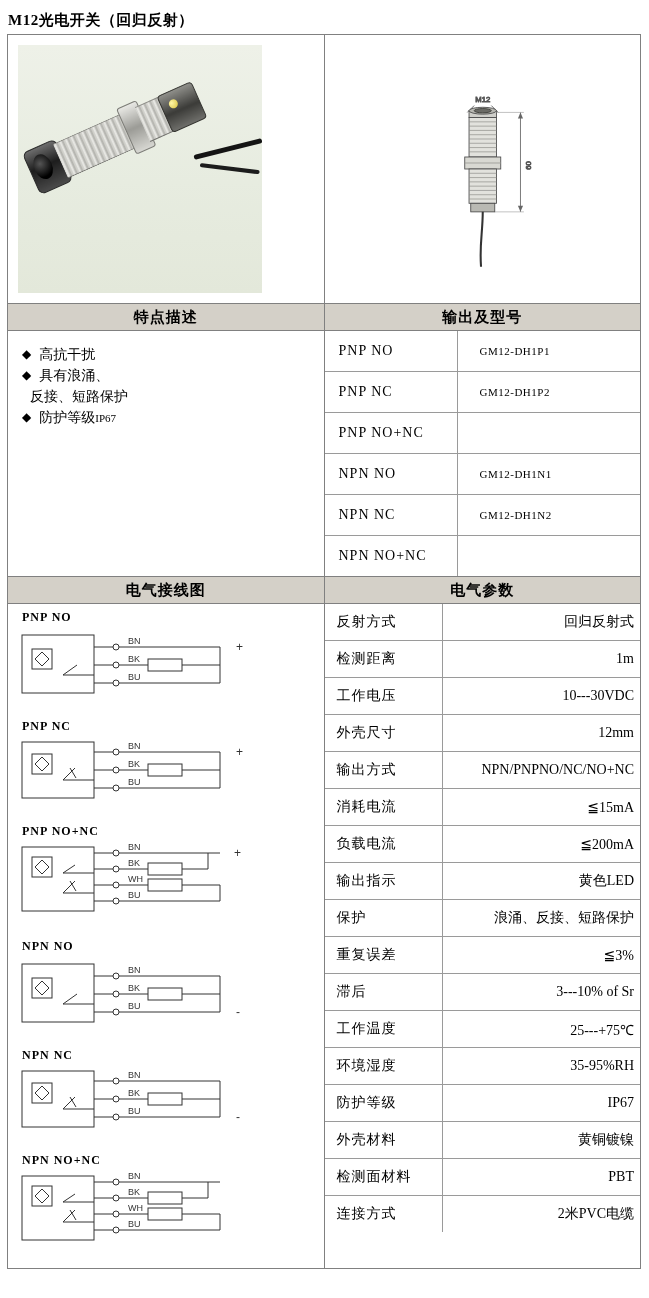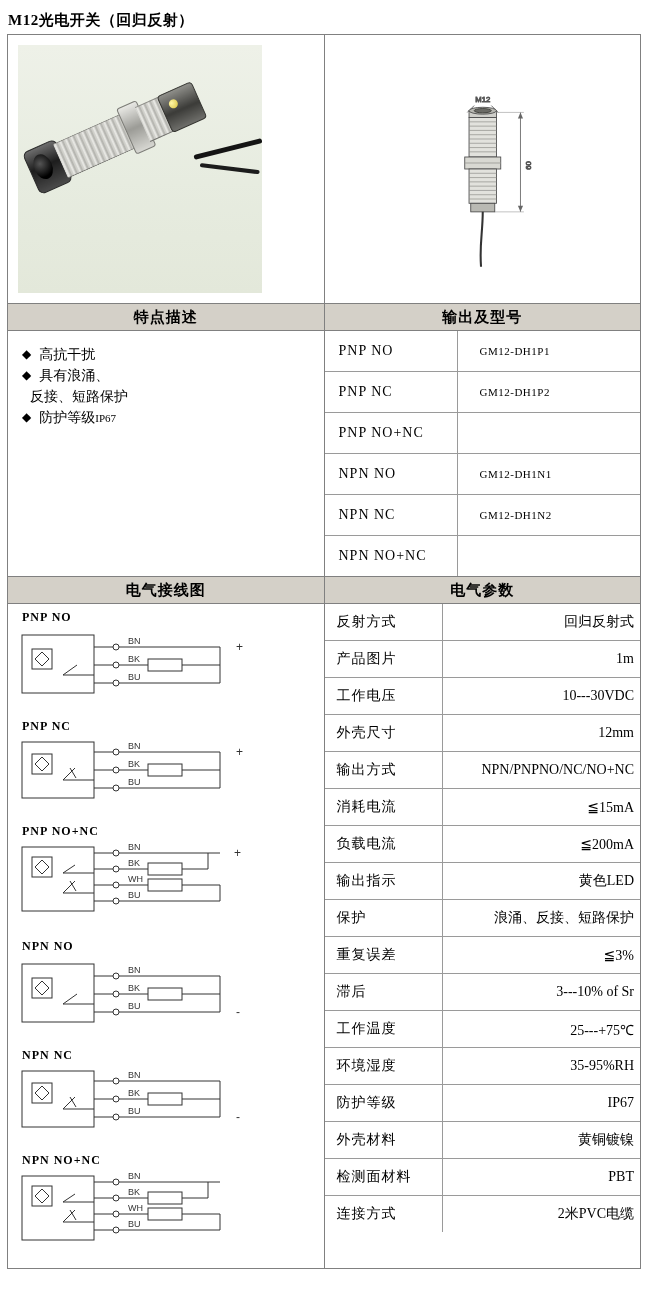--- a/index.html
+++ b/index.html
@@ -569,21 +569,21 @@
           </div>
         </td>
         <td>
           <table class="params">
             <tbody>
               <tr>
                 <td class="p-name">反射方式</td>
                 <td class="p-val">回归反射式</td>
               </tr>
               <tr>
-                <td class="p-name">产品图片</td>
+                <td class="p-name">检测距离</td>
                 <td class="p-val">1m</td>
               </tr>
               <tr>
                 <td class="p-name">工作电压</td>
                 <td class="p-val">10---30VDC</td>
               </tr>
               <tr>
                 <td class="p-name">外壳尺寸</td>
                 <td class="p-val">12mm</td>
               </tr>

